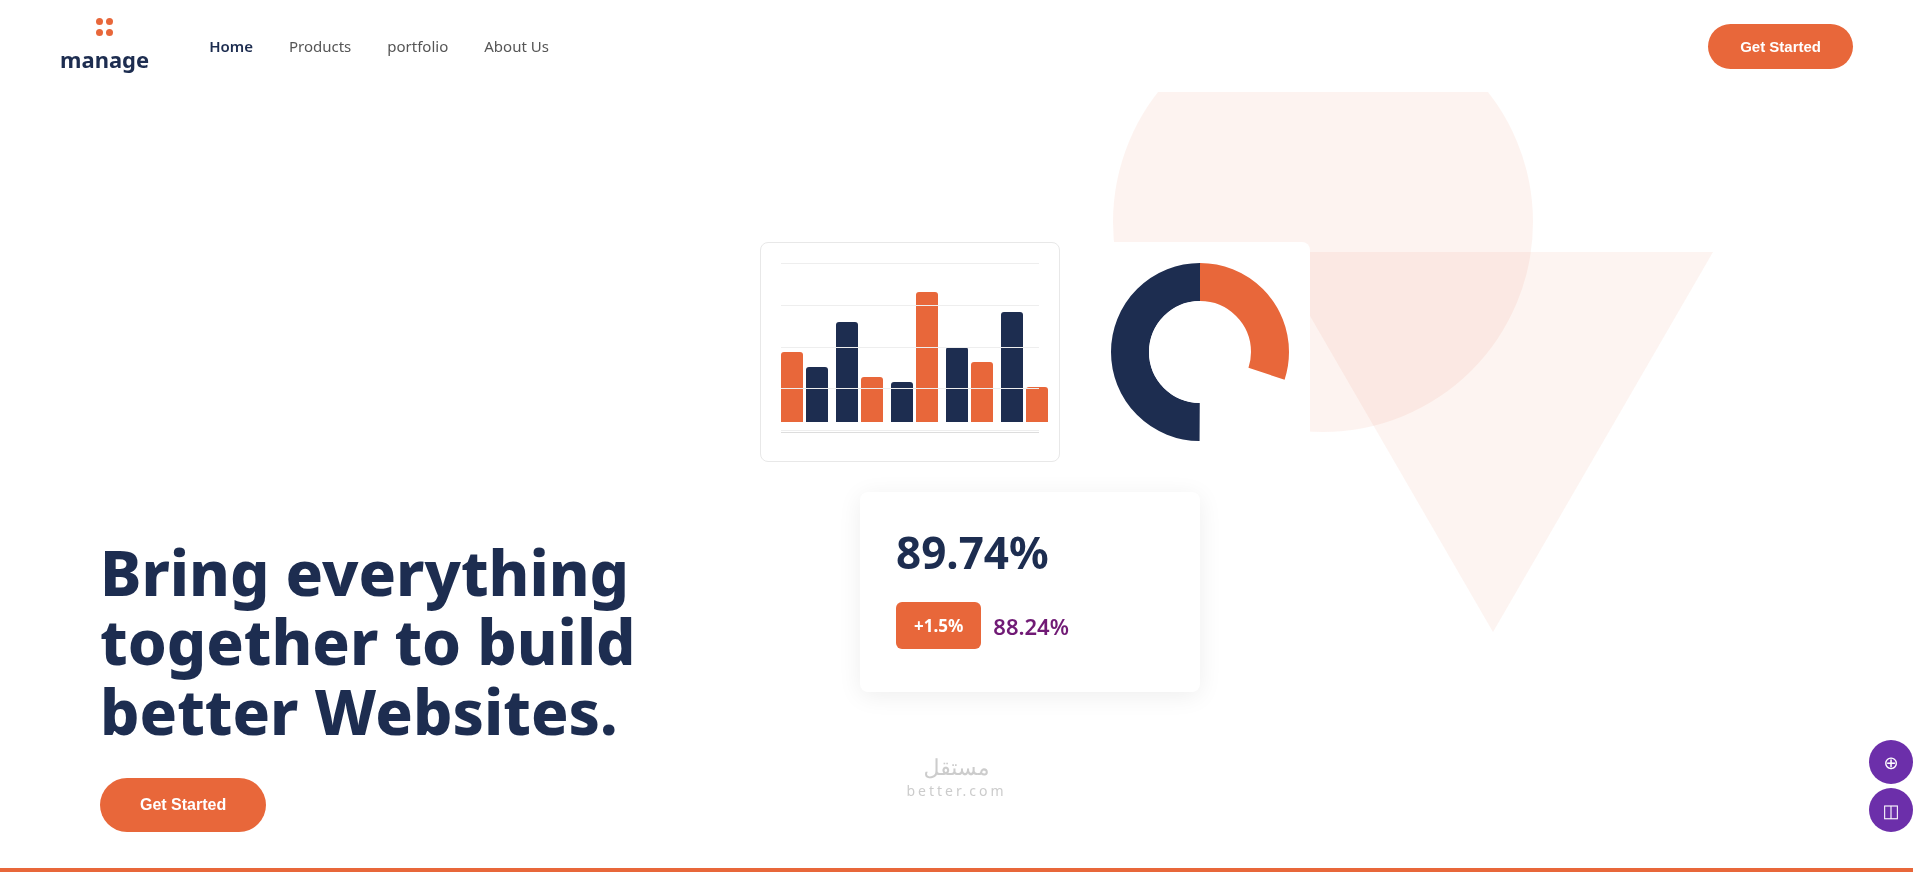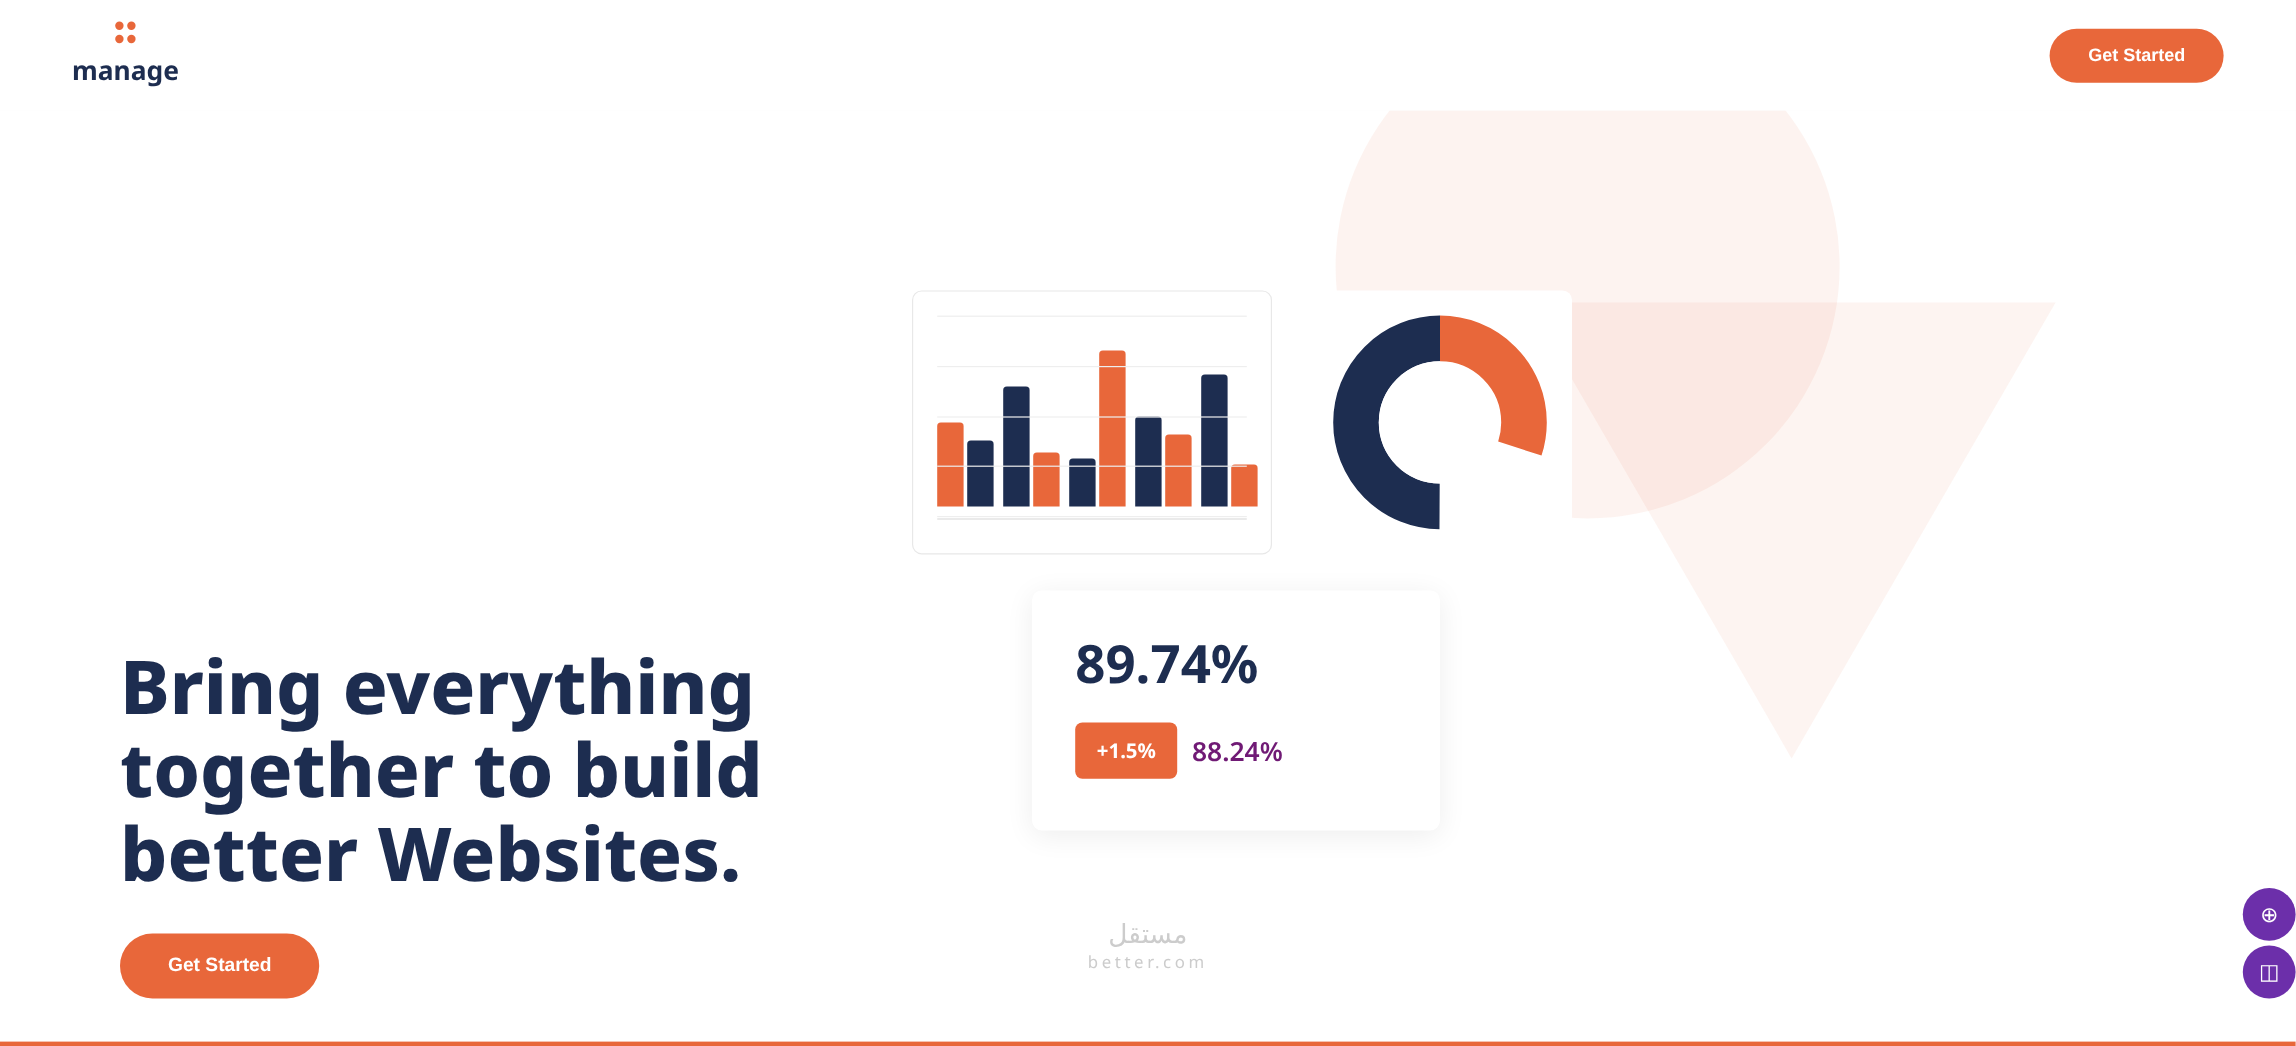--- a/index.html
+++ b/index.html
@@ -232,21 +232,21 @@
     }
     .stats-secondary {
       font-size: 22px;
       font-weight: 600;
       color: #701a75;
     }
 
     
     .watermark {
       position: absolute;
-      bottom: 60px;
+      bottom: 72px;
       left: 50%;
       transform: translateX(-50%);
       text-align: center;
       z-index: 5;
     }
     .watermark-arabic {
       font-size: 22px;
       color: #ccc;
       letter-spacing: 2px;
     }
@@ -297,20 +297,26 @@
 <nav>
   <div class="logo-wrap">
     <div class="logo-dots">
       <div class="logo-dot"></div>
       <div class="logo-dot"></div>
       <div class="logo-dot"></div>
       <div class="logo-dot"></div>
     </div>
     <span class="logo-text">manage</span>
   </div>
+  <ul class="nav-links">
+    <li><a href="#" class="active">Home</a></li>
+    <li><a href="#">Products</a></li>
+    <li><a href="#">portfolio</a></li>
+    <li><a href="#">About Us</a></li>
+  </ul>
   <button class="nav-cta">Get Started</button>
 </nav>
 
 <section class="hero">
   <div class="bg-shape-1"></div>
   <div class="bg-shape-2"></div>
 
   <div class="hero-left">
     <h1 class="hero-headline">Bring everything together to build better Websites.</h1>
     <button class="hero-btn">Get Started</button>

